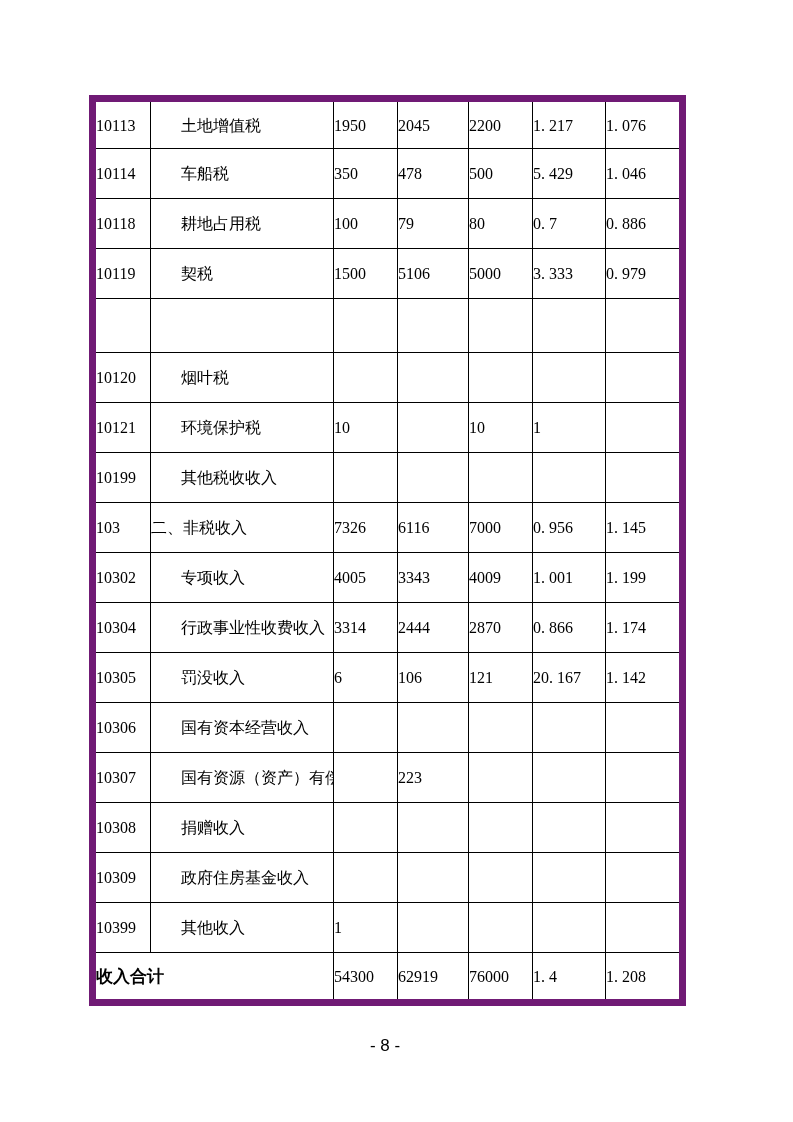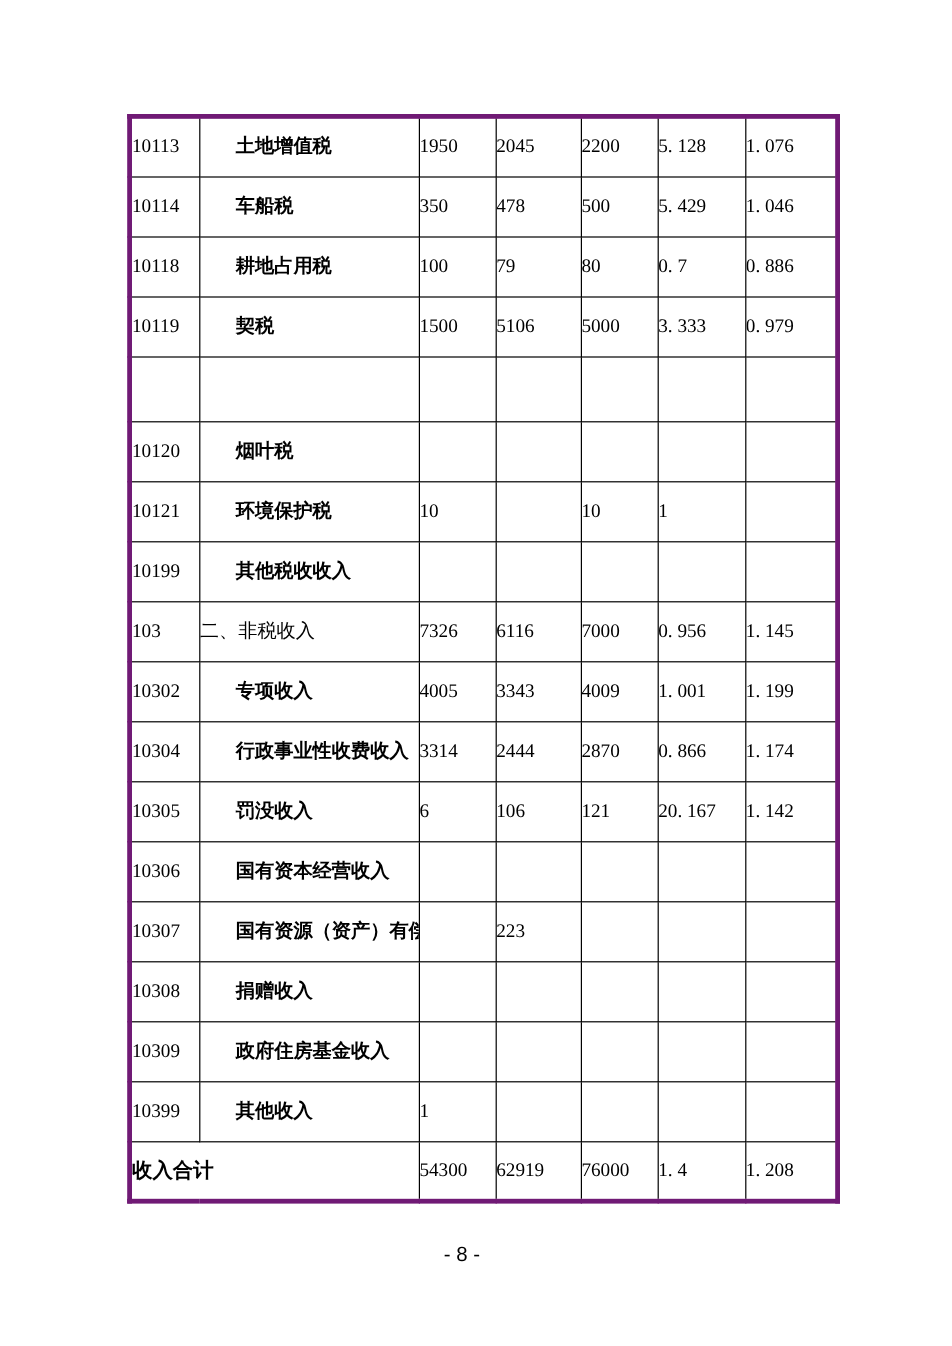--- a/index.html
+++ b/index.html
@@ -15,26 +15,26 @@
   }
   .page {
     position: relative;
     width: 793px;
     height: 1122px;
     background: #ffffff;
     overflow: hidden;
   }
   table.budget {
     position: absolute;
-    left: 106px;
+    left: 89px;
     top: 95px;
     width: 591px;
     border-collapse: collapse;
     table-layout: fixed;
-    border: 4px solid #701a75;
+    border: 7px solid #701a75;
   }
   table.budget td {
     border: 1px solid #000000;
     vertical-align: middle;
     font-size: 16px;
     line-height: 21px;
     padding: 0;
     overflow: hidden;
     white-space: nowrap;
   }
@@ -48,21 +48,20 @@
     padding-left: 3px;
   }
   td.name-cell {
     font-size: 15px;
     padding-right: 1px;
     white-space: normal;
     word-break: break-all;
   }
   td.name-cell.indented {
     text-indent: 30px;
-    font-weight: bold;
   }
   td.value-cell {
     padding-left: 3px;
   }
   tr.total-row td.total-label-cell {
     font-weight: bold;
     font-size: 17px;
   }
   .page-number {
     position: absolute;
@@ -90,21 +89,21 @@
       <col style="width:73px">
       <col style="width:77px">
     </colgroup>
     <tbody>
         <tr>
           <td class="code-cell">10113</td>
           <td class="name-cell indented">土地增值税</td>
           <td class="value-cell">1950</td>
           <td class="value-cell">2045</td>
           <td class="value-cell">2200</td>
-          <td class="value-cell">5. 128</td>
+          <td class="value-cell">1. 217</td>
           <td class="value-cell">1. 076</td>
         </tr>
         <tr>
           <td class="code-cell">10114</td>
           <td class="name-cell indented">车船税</td>
           <td class="value-cell">350</td>
           <td class="value-cell">478</td>
           <td class="value-cell">500</td>
           <td class="value-cell">5. 429</td>
           <td class="value-cell">1. 046</td>

